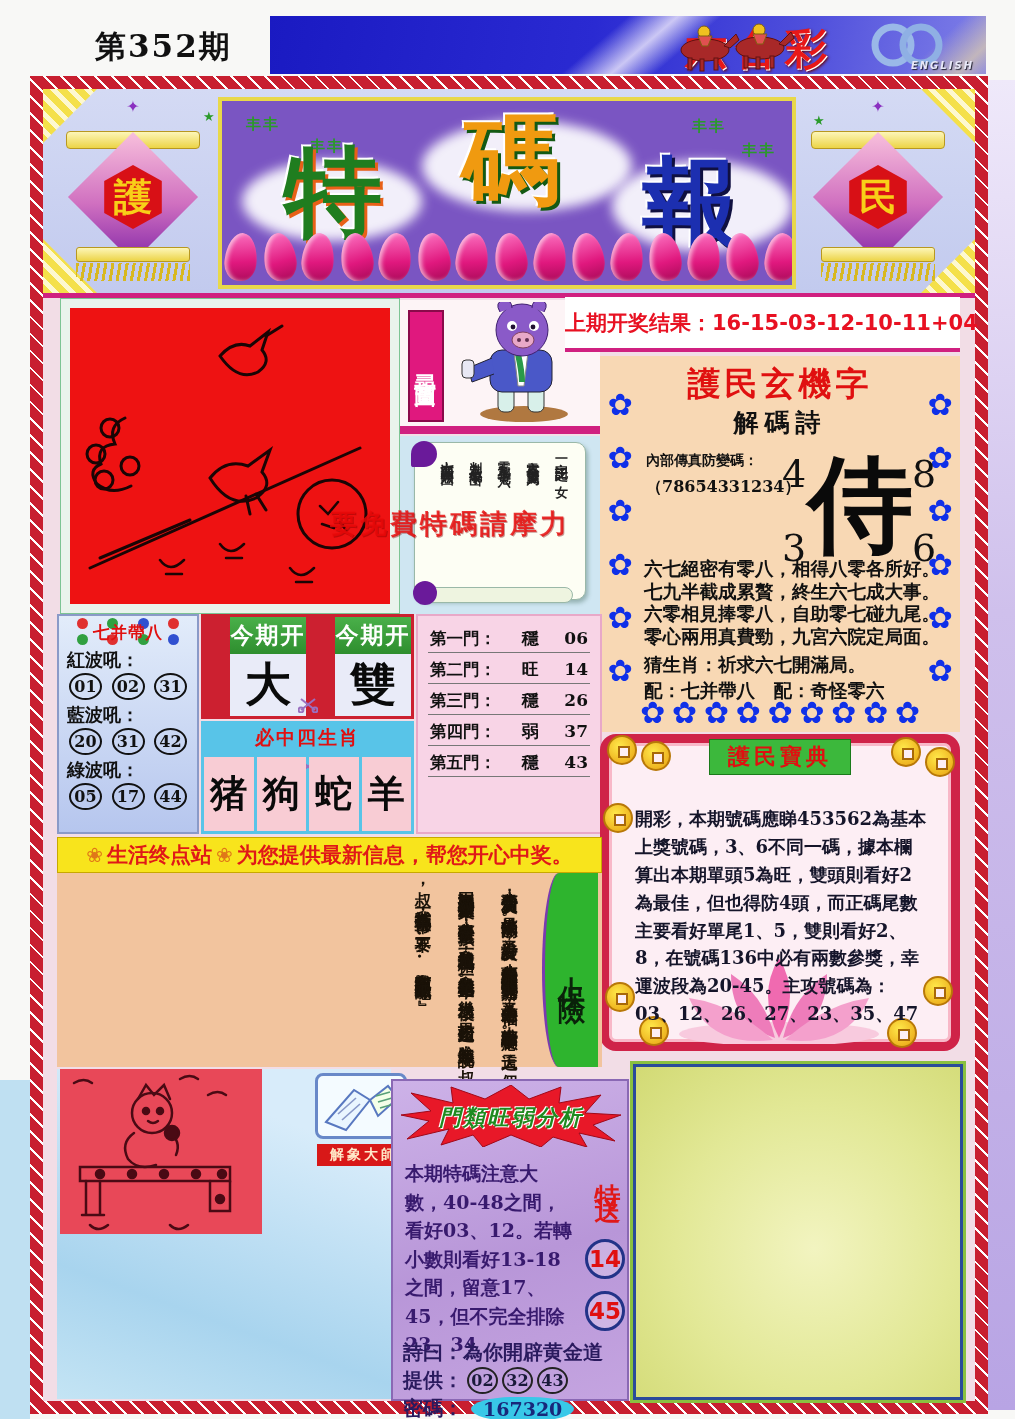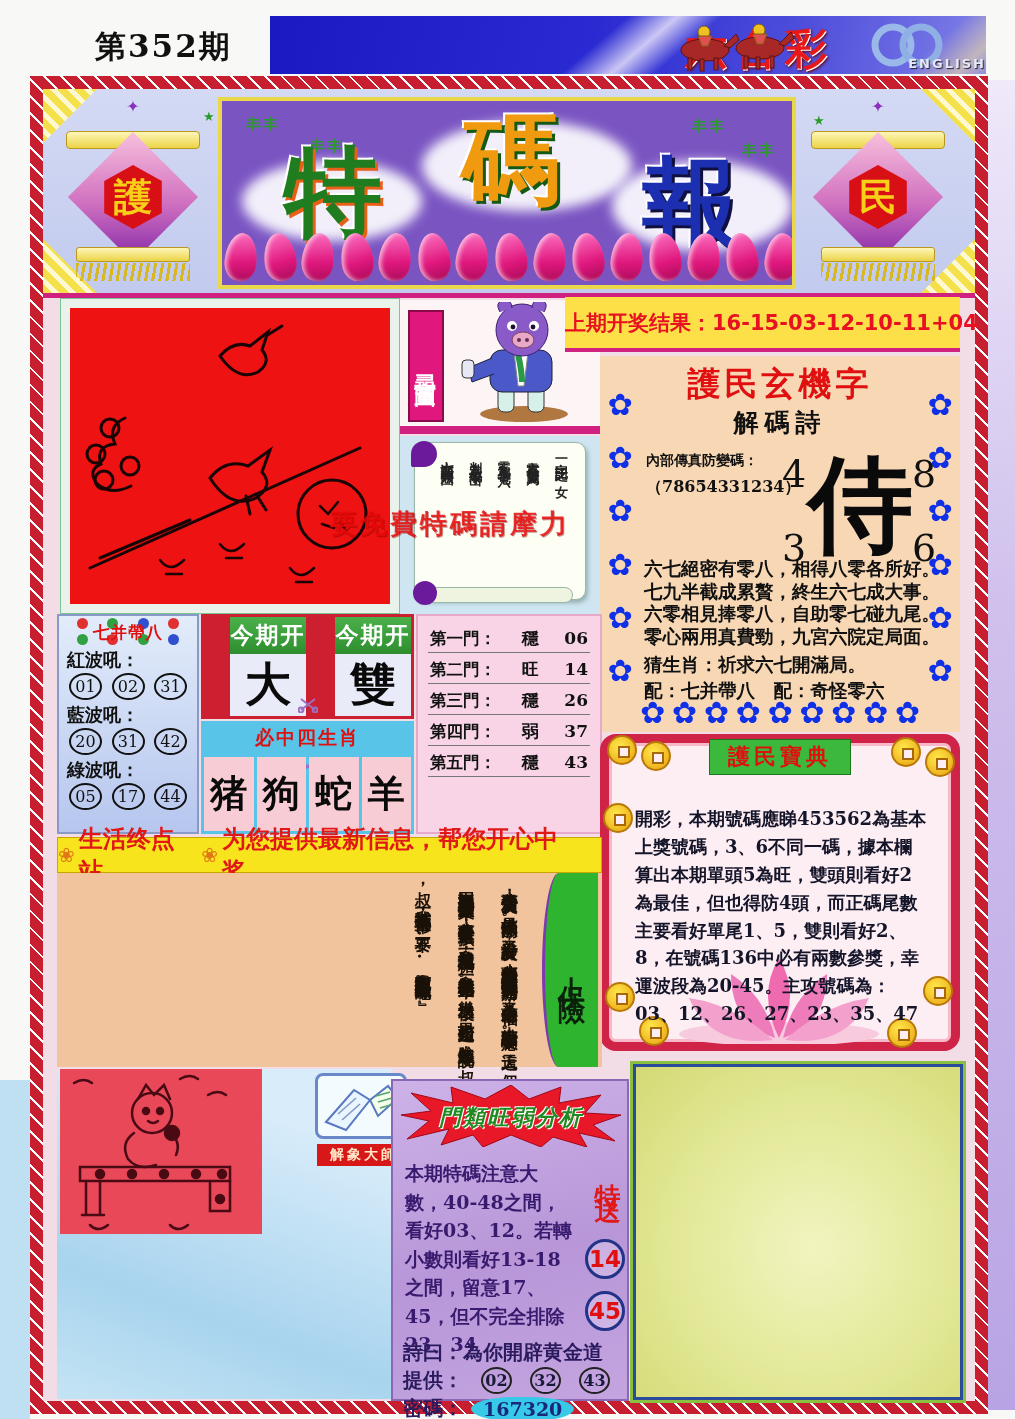--- a/index.html
+++ b/index.html
@@ -11,21 +11,21 @@
   .issue{position:absolute;left:95px;top:26px;font-size:31px;font-weight:bold;color:#111;
          font-family:"DejaVu Serif",serif;letter-spacing:2px;text-align:center;}
   .banner{position:absolute;left:270px;top:16px;width:716px;height:58px;
           background:linear-gradient(100deg,#1a1ac2 0%,#2a2ad2 45%,#5050dc 75%,#8080e8 100%);overflow:hidden;}
   .banner .swoosh1{position:absolute;left:250px;top:-20px;width:260px;height:110px;
           background:linear-gradient(115deg,rgba(255,255,255,0) 30%,rgba(230,225,250,.85) 46%,rgba(255,255,255,0) 60%);transform:skewX(-35deg);}
   .banner .swoosh2{position:absolute;left:560px;top:-10px;width:300px;height:90px;
           background:linear-gradient(115deg,rgba(255,255,255,0) 35%,rgba(240,220,160,.6) 50%,rgba(255,255,255,0) 62%);transform:skewX(-30deg);}
   .banner-title{position:absolute;left:415px;top:5px;font-size:42px;font-weight:bold;color:#e81818;
           font-family:"DejaVu Serif",serif;letter-spacing:8px;text-shadow:1px 1px 0 #fff,2px 2px 3px #600;}
-  .banner-english{position:absolute;right:0;bottom:3px;font-size:13px;color:#e8e8f8;letter-spacing:2px;font-weight:bold;text-shadow:1px 1px 1px #223;}
+  .banner-english{position:absolute;right:12px;bottom:3px;font-size:10px;color:#e8e8f8;letter-spacing:2px;font-weight:bold;text-shadow:1px 1px 1px #223;font-style:italic;}
   .horses{position:absolute;left:390px;top:2px;}
   .rings{position:absolute;left:585px;top:4px;}
 
   
   .frame{position:absolute;left:30px;top:76px;width:958px;height:1338px;
          border:13px solid #c42030;
          border-image:repeating-linear-gradient(45deg,#c81f30 0 7px,#ffffff 7px 9px,#c81f30 9px 12px) 13;
          background:#f2dde6;}
   .margin-right{position:absolute;left:988px;top:80px;width:27px;height:1330px;
          background:linear-gradient(180deg,#efe9fa,#cfc0ec 40%,#b8a4e4);}
@@ -69,21 +69,21 @@
   .mh-char.c2{left:240px;top:10px;color:#f09a10;text-shadow:3px 3px 0 #145a14,-2px -2px 0 #fff;}
   .mh-char.c3{left:420px;top:52px;color:#1c2fb0;text-shadow:3px 3px 0 #101040,-2px -2px 0 #fff;}
   .sprig{position:absolute;color:#2a9a2a;font-size:15px;font-weight:bold;letter-spacing:2px;}
   .petal-row{position:absolute;left:6px;bottom:4px;width:566px;height:50px;display:flex;justify-content:space-between;align-items:flex-end;}
   .petal-row span{display:block;width:32px;height:48px;margin:0 -3px;
          background:linear-gradient(170deg,#f866b8 10%,#e0187e 60%,#a80a58);
          border-radius:50% 50% 45% 45%/62% 62% 38% 38%;transform:rotate(6deg);box-shadow:inset 3px 0 4px rgba(255,255,255,.6);}
   .petal-row span:nth-child(even){transform:rotate(-7deg);}
 
   
-  .last-draw{position:absolute;left:522px;top:208px;width:395px;height:55px;background:#fde047;
+  .last-draw{position:absolute;left:522px;top:208px;width:395px;height:55px;background:#ffffff;
          border-bottom:4px solid #d02080;display:flex;align-items:center;z-index:5;}
   .last-draw .txt{color:#e81122;font-size:21px;font-weight:bold;white-space:nowrap;}
 
   
   .red-pic{position:absolute;left:18px;top:210px;width:338px;height:314px;background:#ee1212;
          border:9px solid #e9f3ec;outline:1px solid #7cc494;}
 
   
   .treasure{position:absolute;left:357px;top:211px;width:200px;height:134px;background:#fdf4f6;
          border-bottom:8px solid #d02080;}
@@ -141,21 +141,21 @@
   .waves{position:absolute;left:14px;top:525px;width:142px;height:220px;border:2px solid #8a9ac8;
          background:linear-gradient(180deg,#e2ecfa,#b6c6ee);padding:4px 8px;}
   .waves-title{position:relative;text-align:center;margin:2px 0 4px;}
   .waves-title .t{color:#e01010;font-size:16.5px;font-weight:bold;letter-spacing:1px;position:relative;z-index:2;font-family:"DejaVu Serif",serif;}
   .balls{position:absolute;left:0;right:0;display:flex;justify-content:space-around;z-index:1;}
   .balls.b1{top:-4px;} .balls.b2{top:12px;}
   .balls i{width:11px;height:11px;border-radius:50%;display:block;}
   .wave-label{color:#111;font-size:18px;font-weight:bold;font-family:"DejaVu Serif",serif;margin-top:3px;}
   .wave-nums{display:flex;justify-content:space-between;padding:1px 2px 0;}
   .cnum{display:inline-flex;align-items:center;justify-content:center;width:33px;height:27px;border:2px solid #111;
-         border-radius:50%;font-size:16px;font-weight:normal;color:#111;font-family:"DejaVu Serif",serif;}
+         border-radius:50%;font-size:16px;font-weight:bold;color:#111;font-family:"DejaVu Serif",serif;}
 
   
   .draw-box{position:absolute;left:158px;top:525px;width:213px;height:105px;border:3px solid #cc2030;background:#cc2030;
          display:flex;gap:3px;}
   .draw-col{flex:1;display:flex;flex-direction:column;padding-left:26px;}
   .draw-head{height:38px;background:linear-gradient(180deg,#4ab04a,#2e8e2e);color:#fff;font-size:23px;font-weight:bold;
          display:flex;align-items:center;justify-content:center;letter-spacing:2px;}
   .draw-val{flex:1;background:#e9ebf8;display:flex;align-items:center;justify-content:center;
          font-size:46px;font-weight:bold;color:#0a0a0a;font-family:"DejaVu Serif",serif;}
   .zodiac-box{position:absolute;left:158px;top:632px;width:213px;height:113px;background:#58c4e8;}
@@ -170,21 +170,21 @@
   .gates-title{text-align:center;color:#e8187a;font-size:22px;font-weight:bold;letter-spacing:1px;
          border-bottom:4px double #3ab03a;padding-bottom:5px;font-family:"DejaVu Serif",serif;}
   .gate-row{display:flex;justify-content:space-between;align-items:baseline;border-bottom:1px solid #777;
          padding:5px 2px 2px;color:#111;font-weight:bold;font-family:"DejaVu Serif",serif;}
   .gate-row .g{font-size:16.5px;} .gate-row .s{font-size:17px;} .gate-row .n{font-size:17px;}
 
   
   .life-bar{position:absolute;left:14px;top:748px;width:545px;height:36px;background:#f8e41c;border:1px solid #c8a800;
          display:flex;align-items:center;justify-content:center;gap:4px;}
   .life-bar .fl{color:#e07818;font-size:20px;}
-  .life-bar .t{color:#e01818;font-size:24px;font-weight:bold;font-family:"DejaVu Serif",serif;}
+  .life-bar .t{color:#e01818;font-size:21px;font-weight:bold;font-family:"DejaVu Serif",serif;}
 
   
   .story{position:absolute;left:14px;top:784px;width:545px;height:194px;background:#f2c49e;}
   .story-text{position:absolute;left:6px;top:5px;height:184px;width:468px;writing-mode:vertical-rl;
          font-family:"DejaVu Serif",serif;font-size:16.5px;font-weight:bold;color:#1a1208;line-height:2.62;letter-spacing:1px;}
   .story-title{position:absolute;right:4px;top:0;bottom:0;width:56px;background:#2eb42e;border-left:3px solid #7a3ab0;
          border-radius:30% 0 0 30%/50% 0 0 50%;display:flex;align-items:center;justify-content:center;}
   .story-title span{writing-mode:vertical-rl;color:#0a220a;font-size:27px;font-weight:bold;letter-spacing:10px;
          font-family:"DejaVu Serif",serif;}
 
@@ -204,21 +204,21 @@
   .star-head .txt{position:absolute;left:0;right:0;top:18px;text-align:center;color:#1f8a1f;font-size:22px;font-weight:bold;
          font-style:italic;letter-spacing:2px;text-shadow:1px 1px 0 #fff,-1px -1px 0 #fff;font-family:"DejaVu Serif",serif;}
   .mid-body{position:absolute;left:12px;top:78px;width:168px;color:#381a6e;font-size:19px;font-weight:bold;
          font-family:"DejaVu Serif",serif;line-height:1.5;}
   .send-label{position:absolute;left:198px;top:82px;writing-mode:vertical-rl;color:#e01818;font-size:26px;font-weight:bold;
          letter-spacing:14px;font-family:"DejaVu Serif",serif;}
   .send-num{position:absolute;left:192px;width:40px;height:40px;border:3px solid #223388;border-radius:50%;
          display:flex;align-items:center;justify-content:center;color:#e01010;font-size:23px;font-weight:bold;background:rgba(255,255,255,.25);}
   .send-num.n1{top:158px;} .send-num.n2{top:210px;}
   .mid-poem{position:absolute;left:10px;top:258px;color:#2a1a5e;font-size:20px;font-weight:bold;font-family:"DejaVu Serif",serif;white-space:nowrap;}
-  .mid-provide{position:absolute;left:10px;top:286px;display:flex;align-items:center;gap:18px;color:#2a1a5e;
+  .mid-provide{position:absolute;left:10px;top:286px;display:flex;align-items:center;gap:4px;color:#2a1a5e;
          font-size:20px;font-weight:bold;font-family:"DejaVu Serif",serif;}
   .pnum{display:inline-flex;align-items:center;justify-content:center;width:31px;height:27px;border:2px solid #222;
          border-radius:50%;font-size:16px;color:#1a1a3a;}
   .mid-pass{position:absolute;left:10px;top:290px;display:flex;align-items:center;gap:8px;color:#2a1a5e;
          font-size:20px;font-weight:bold;font-family:"DejaVu Serif",serif;}
   .pass-pill{background:#38c8e8;border-radius:50%/60%;padding:1px 12px;color:#18287a;font-size:19px;}
 
   
   .bottom-right{position:absolute;left:590px;top:975px;width:330px;height:336px;border:3px solid #2a4a9a;outline:3px solid #8ac040;
          background:radial-gradient(ellipse at 55% 55%,#f2f4c0 0%,#e2e896 55%,#d2da74 100%);}

